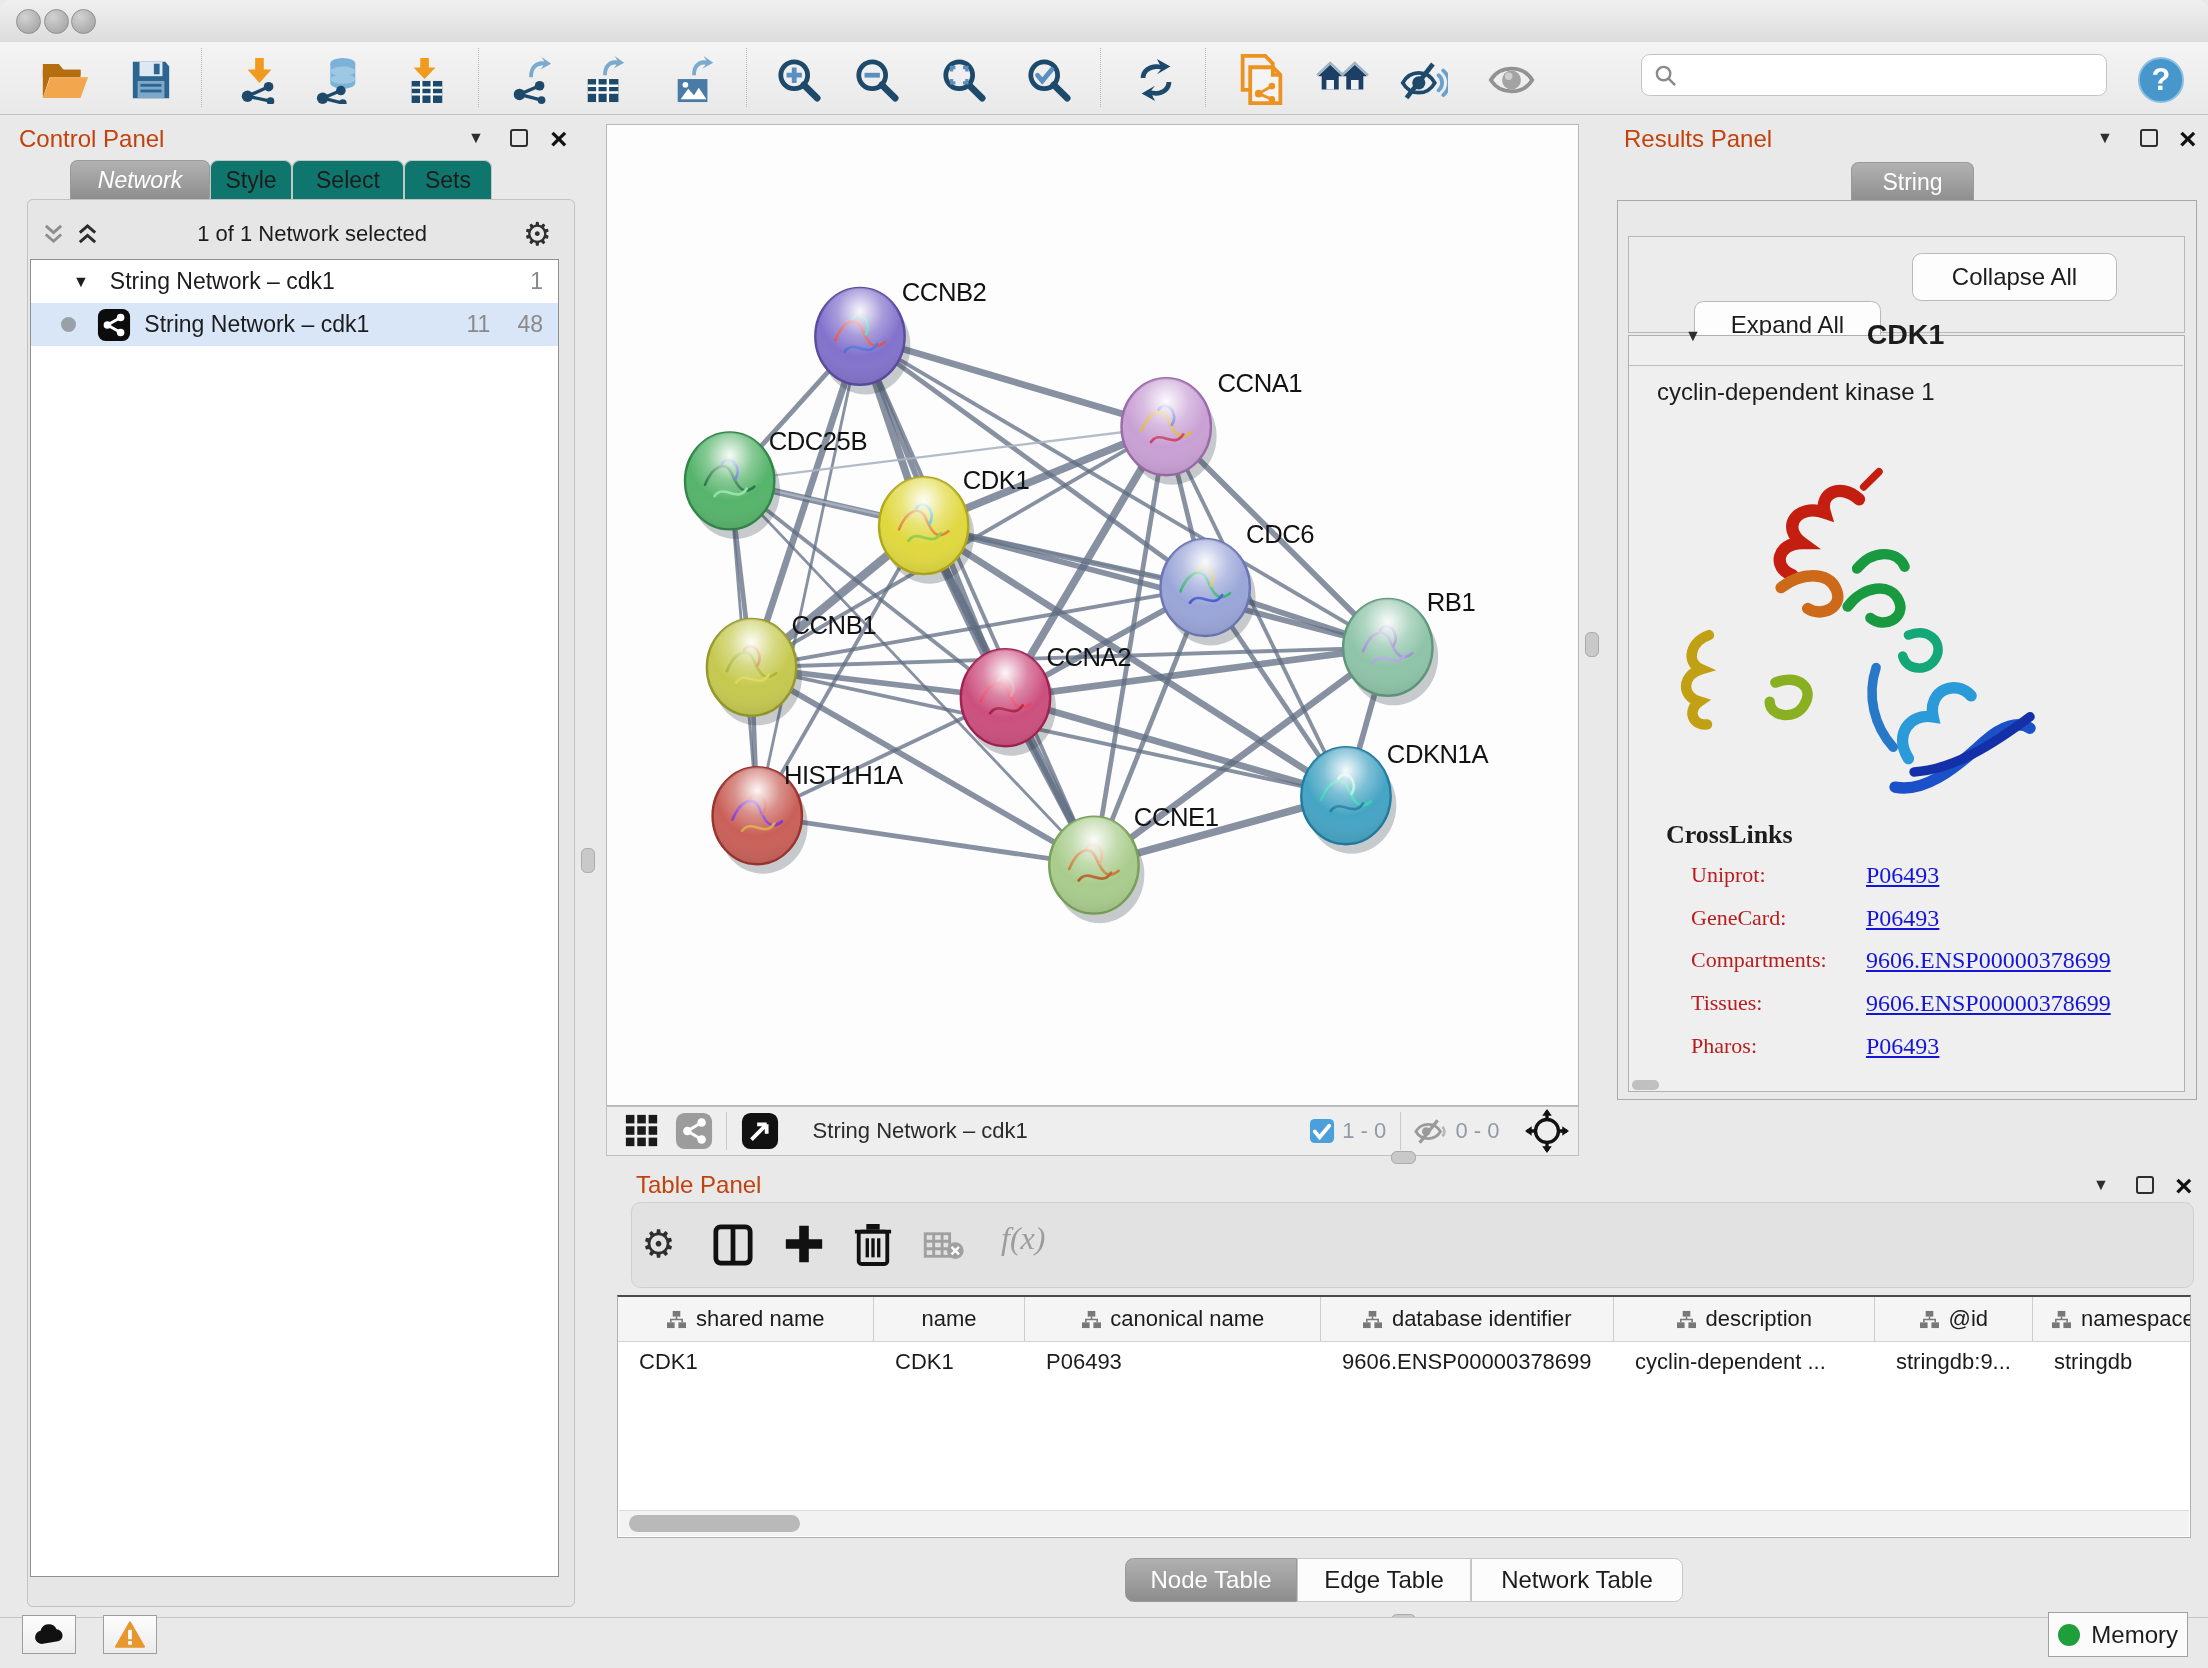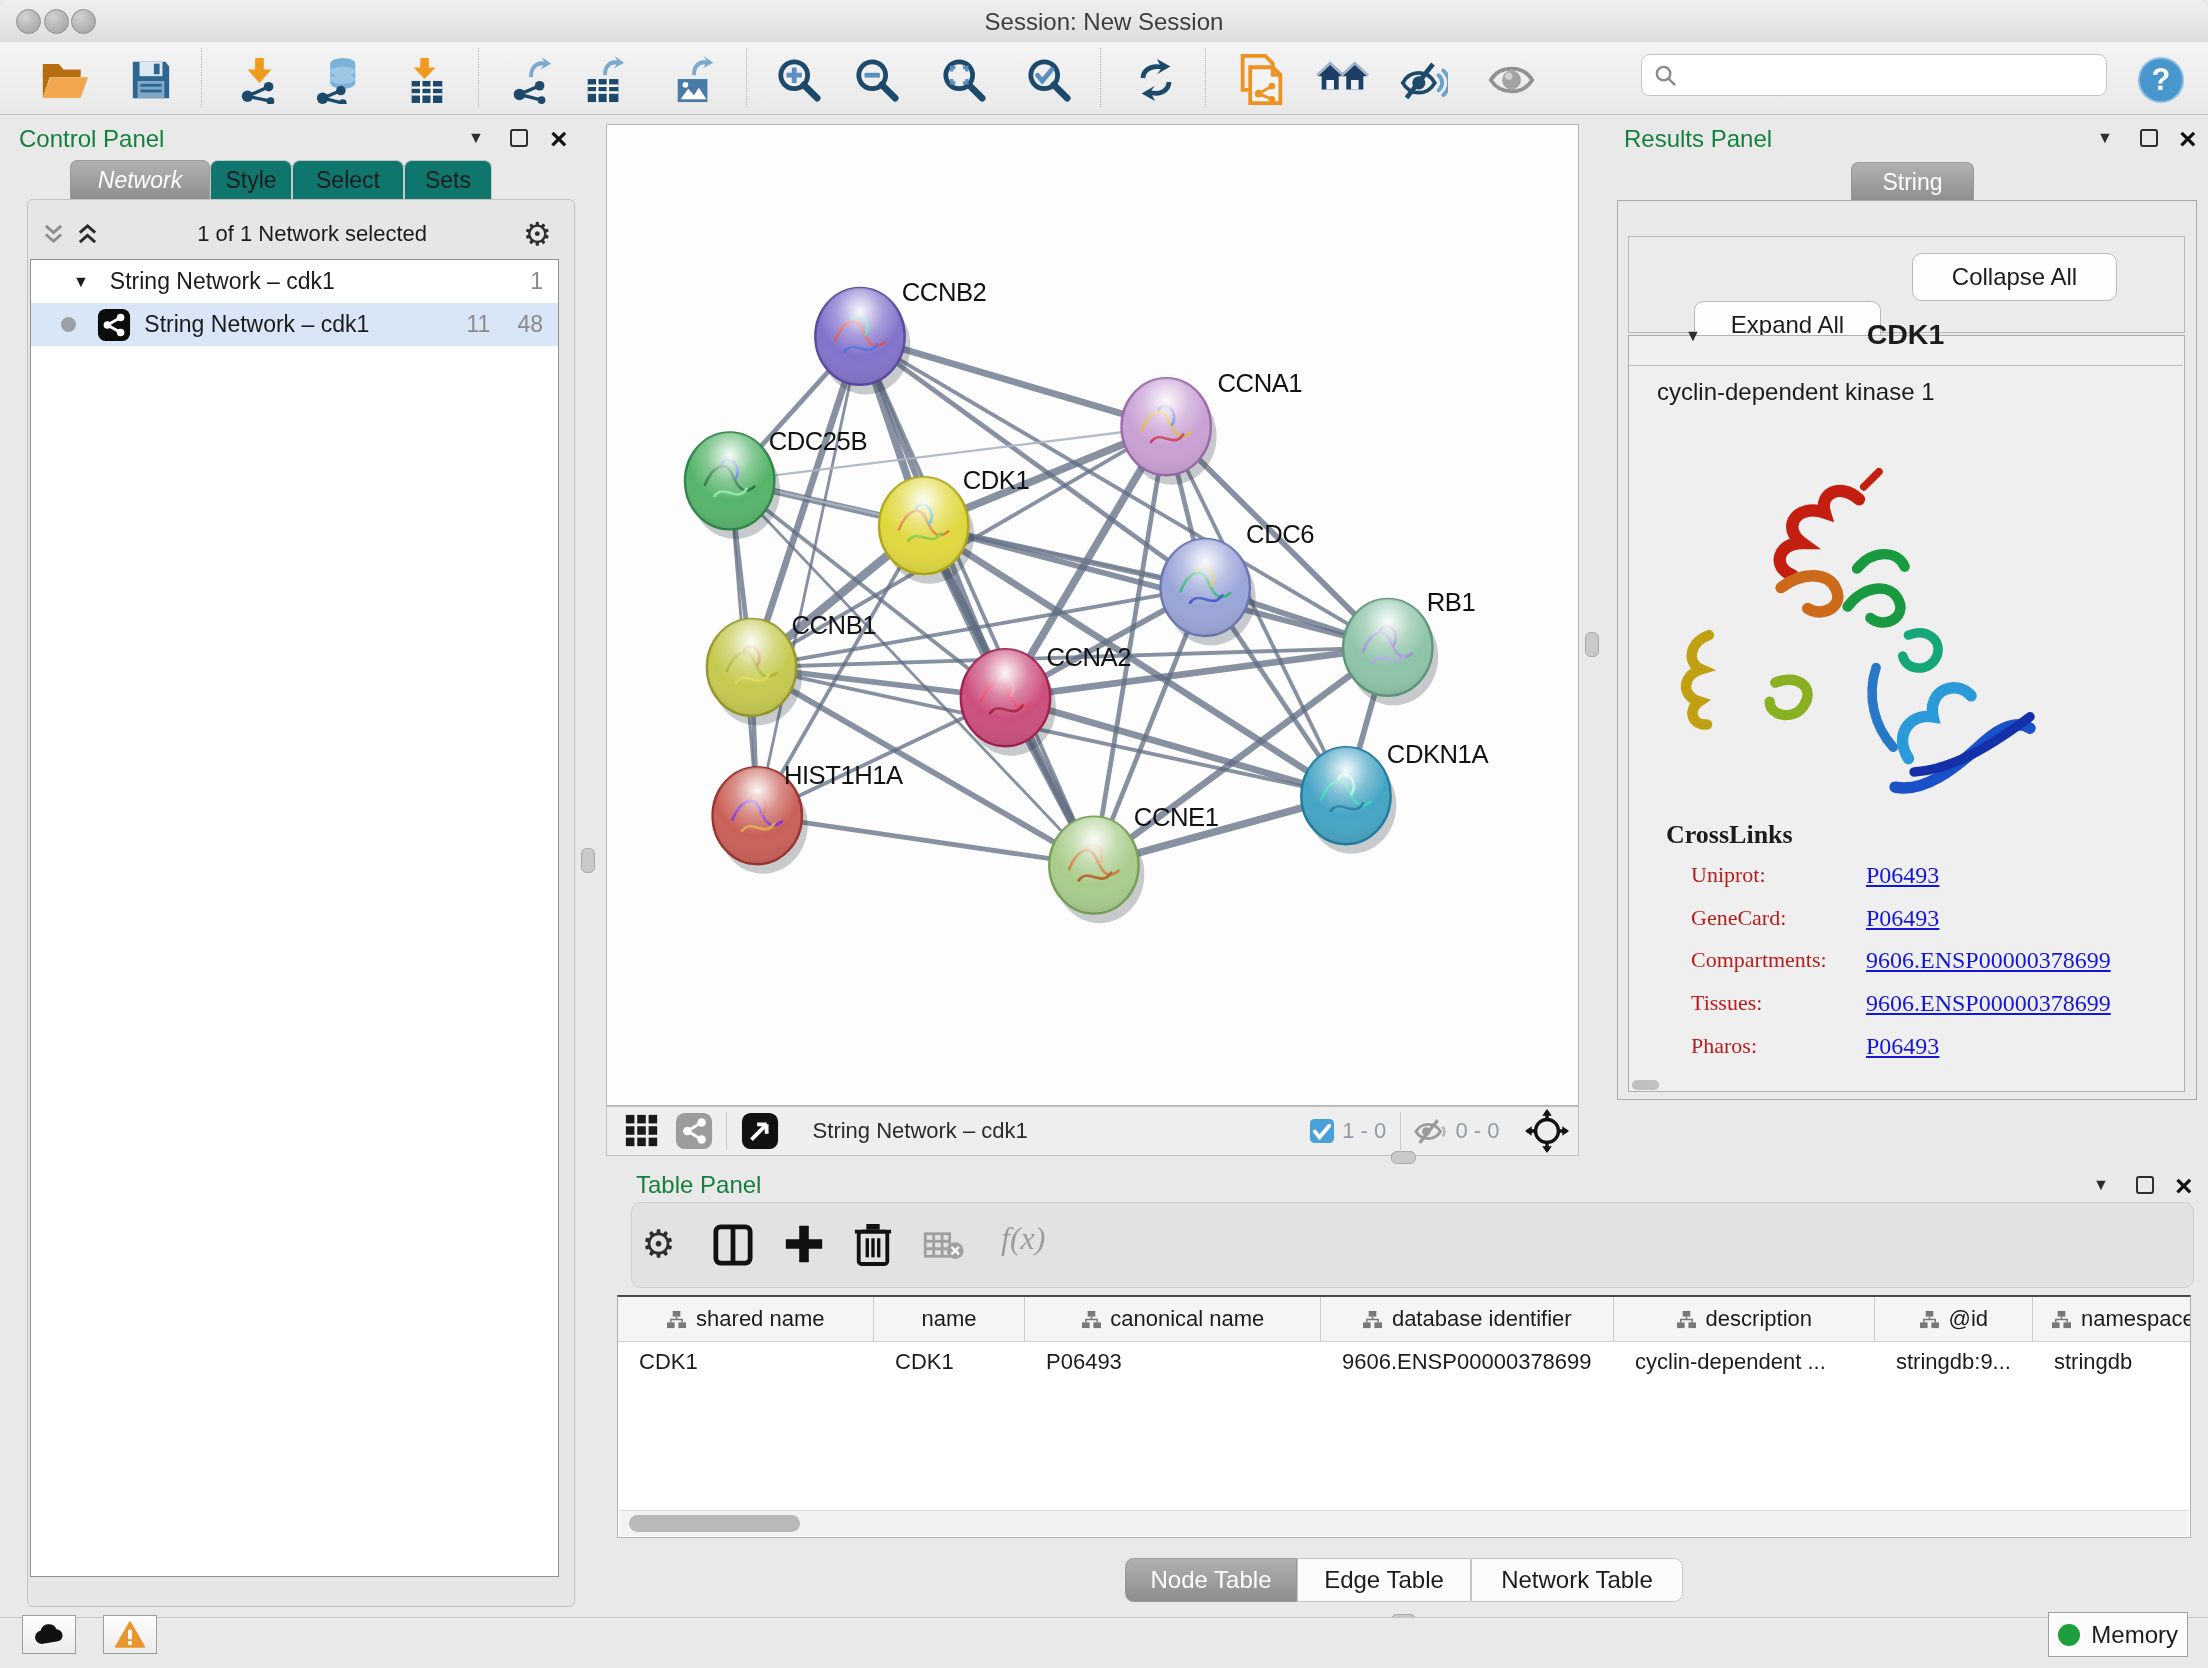--- a/index.html
+++ b/index.html
@@ -15,21 +15,21 @@
   
   #toolbar{left:0;top:42px;width:2208px;height:72px;background:linear-gradient(#f4f4f4,#e9e9e9);
     border-bottom:1px solid #c2c2c2;}
   .tbtn{top:11.4px;width:61px;height:53px;display:flex;align-items:center;justify-content:center;}
   .tsep{top:5.7px;width:0;height:59px;border-left:1.9px dotted #b4b4b4;}
   #search-box{left:1641px;top:12.4px;width:466px;height:42px;background:#fff;border:1px solid #c3c3c3;
     border-radius:8.6px;display:flex;align-items:center;padding-left:11.4px;box-sizing:border-box;}
   #search-input{border:none;outline:none;font-size:21px;width:399px;background:transparent;
     font-family:"Liberation Sans",sans-serif;}
   
-  .panel-title{font-size:24px;color:#15803d;}
+  .panel-title{font-size:24px;color:#c2410c;}
   .pctl-tri{font-size:16px;color:#2e2e2e;}
   .pctl-float{width:18px;height:18px;border:2.4px solid #2e2e2e;border-radius:2.9px;box-sizing:border-box;}
   .pctl-x{font-size:30px;font-weight:bold;color:#111;line-height:19px;}
   .tab{height:40px;display:flex;align-items:center;justify-content:center;font-size:23px;
     border:1px solid #c6c6c6;border-bottom:none;border-radius:7.6px 7.6px 0 0;background:#0f766e;box-sizing:border-box;}
   .tab.sel{background:linear-gradient(#b2b2b2,#8d8d8d);color:#fff;border-color:#9a9a9a;}
   
   #cp-pane{left:27px;top:199px;width:546px;height:1406px;border:1px solid #c2c2c2;border-radius:5.7px;background:#e6e6e6;}
   #cp-tree{left:30px;top:259px;width:529px;height:1318px;background:#fff;border:1.9px solid #8f8f8f;box-sizing:border-box;}
   .tree-row{height:43px;display:flex;align-items:center;font-size:23px;}
@@ -78,21 +78,20 @@
 </style>
 </head>
 <body>
 
 <div id="window">
 
   <div id="titlebar" class="abs">
     <div class="traffic abs" style="left:16px;"></div>
     <div class="traffic abs" style="left:44px;"></div>
     <div class="traffic abs" style="left:71px;"></div>
-    <div id="window-title" class="abs">Session: New Session</div>
   </div>
 
   <div id="toolbar" class="abs">
     <div class="tbtn abs" style="left:34px;">
       <svg width="49" height="44" viewBox="0 0 52 46">
           <path d="M3 6 h17 l5 6 h18 v8 H3 z" fill="#b56d10"></path>
           <path d="M3 42 V12 h40 v6 H11 L3 42 z" fill="#b56d10"></path>
           <path d="M3 42 l8-22 h40 l-8 22 z" fill="#f2a74f"></path>
         </svg>
     </div>

